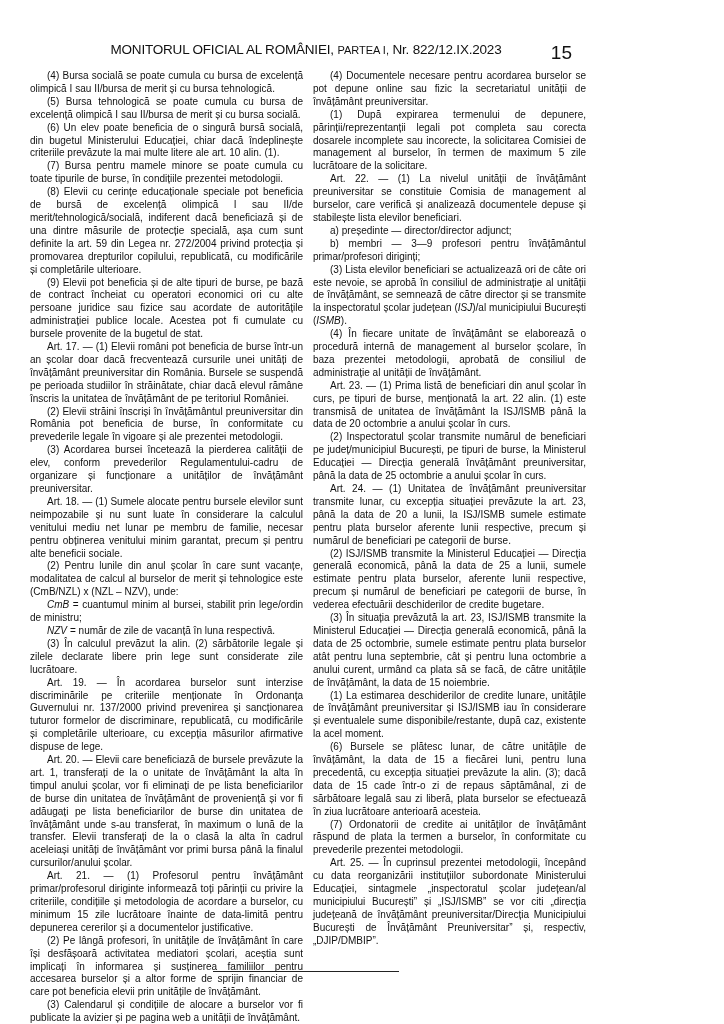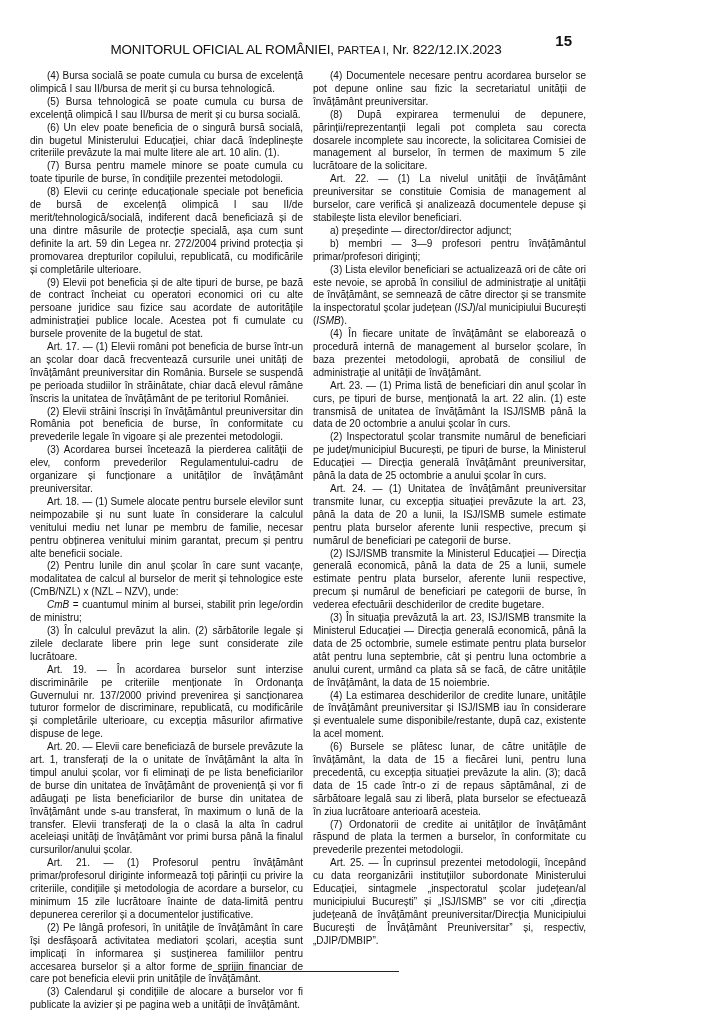--- a/index.html
+++ b/index.html
@@ -19,23 +19,22 @@
     position: absolute;
     top: 42px; left: 60px; right: 60px;
     text-align: center;
     font-size: 13.5px;
     letter-spacing: -0.2px;
     white-space: nowrap;
   }
   .header .part-small { font-size: 11px; letter-spacing: 0; }
   .page-number {
     position: absolute;
-    top: 32px; right: 40px;
-    font-size: 15px;
-    font-weight: bold;
+    top: 42px; right: 40px;
+    font-size: 19px;
   }
   .columns {
     position: absolute;
     top: 70px; left: 30px; right: 26px;
     display: flex;
     gap: 10px;
   }
   .column { flex: 1; }
   .column.left  { max-width: 326px; }
   .column.right { max-width: 332px; }
@@ -77,41 +76,42 @@
         <p class="para"><span>(6) Un elev poate beneficia de o singură bursă socială, din bugetul Ministerului Educației, chiar dacă îndeplinește criteriile prevăzute la mai multe litere ale art. 10 alin. (1).</span></p>
         <p class="para"><span>(7) Bursa pentru mamele minore se poate cumula cu toate tipurile de burse, în condițiile prezentei metodologii.</span></p>
         <p class="para"><span>(8) Elevii cu cerințe educaționale speciale pot beneficia de bursă de excelență olimpică I sau II/de merit/tehnologică/socială, indiferent dacă beneficiază și de una dintre măsurile de protecție specială, așa cum sunt definite la art. 59 din Legea nr. 272/2004 privind protecția și promovarea drepturilor copilului, republicată, cu modificările și completările ulterioare.</span></p>
         <p class="para"><span>(9) Elevii pot beneficia și de alte tipuri de burse, pe bază de contract încheiat cu operatori economici ori cu alte persoane juridice sau fizice sau acordate de autoritățile administrației publice locale. Acestea pot fi cumulate cu bursele provenite de la bugetul de stat.</span></p>
         <p class="para"><span>Art. 17. — (1) Elevii români pot beneficia de burse într-un an școlar doar dacă frecventează cursurile unei unități de învățământ preuniversitar din România. Bursele se suspendă pe perioada studiilor în străinătate, chiar dacă elevul rămâne înscris la unitatea de învățământ de pe teritoriul României.</span></p>
         <p class="para"><span>(2) Elevii străini înscriși în învățământul preuniversitar din România pot beneficia de burse, în conformitate cu prevederile legale în vigoare și ale prezentei metodologii.</span></p>
         <p class="para"><span>(3) Acordarea bursei încetează la pierderea calității de elev, conform prevederilor Regulamentului-cadru de organizare și funcționare a unităților de învățământ preuniversitar.</span></p>
         <p class="para"><span>Art. 18. — (1) Sumele alocate pentru bursele elevilor sunt neimpozabile și nu sunt luate în considerare la calculul venitului mediu net lunar pe membru de familie, necesar pentru obținerea venitului minim garantat, precum și pentru alte beneficii sociale.</span></p>
         <p class="para"><span>(2) Pentru lunile din anul școlar în care sunt vacanțe, modalitatea de calcul al burselor de merit și tehnologice este (CmB/NZL) x (NZL – NZV), unde:</span></p>
         <p class="para"><span class="it">CmB</span><span> = cuantumul minim al bursei, stabilit prin lege/ordin de ministru;</span></p>
+        <p class="para"><span class="it">NZV</span><span> = număr de zile de vacanță în luna respectivă.</span></p>
         <p class="para"><span>(3) În calculul prevăzut la alin. (2) sărbătorile legale și zilele declarate libere prin lege sunt considerate zile lucrătoare.</span></p>
         <p class="para"><span>Art. 19. — În acordarea burselor sunt interzise discriminările pe criteriile menționate în Ordonanța Guvernului nr. 137/2000 privind prevenirea și sancționarea tuturor formelor de discriminare, republicată, cu modificările și completările ulterioare, cu excepția măsurilor afirmative dispuse de lege.</span></p>
         <p class="para"><span>Art. 20. — Elevii care beneficiază de bursele prevăzute la art. 1, transferați de la o unitate de învățământ la alta în timpul anului școlar, vor fi eliminați de pe lista beneficiarilor de burse din unitatea de învățământ de proveniență și vor fi adăugați pe lista beneficiarilor de burse din unitatea de învățământ unde s-au transferat, în maximum o lună de la transfer. Elevii transferați de la o clasă la alta în cadrul aceleiași unități de învățământ vor primi bursa până la finalul cursurilor/anului școlar.</span></p>
         <p class="para"><span>Art. 21. — (1) Profesorul pentru învățământ primar/profesorul diriginte informează toți părinții cu privire la criteriile, condițiile și metodologia de acordare a burselor, cu minimum 15 zile lucrătoare înainte de data-limită pentru depunerea cererilor și a documentelor justificative.</span></p>
         <p class="para"><span>(2) Pe lângă profesori, în unitățile de învățământ în care își desfășoară activitatea mediatori școlari, aceștia sunt implicați în informarea și susținerea familiilor pentru accesarea burselor și a altor forme de sprijin financiar de care pot beneficia elevii prin unitățile de învățământ.</span></p>
         <p class="para"><span>(3) Calendarul și condițiile de alocare a burselor vor fi publicate la avizier și pe pagina web a unității de învățământ.</span></p>
       </div>
     <div class="column right" id="right-col">
         <p class="para"><span>(4) Documentele necesare pentru acordarea burselor se pot depune online sau fizic la secretariatul unității de învățământ preuniversitar.</span></p>
-        <p class="para"><span>(8) După expirarea termenului de depunere, părinții/reprezentanții legali pot completa sau corecta dosarele incomplete sau incorecte, la solicitarea Comisiei de management al burselor, în termen de maximum 5 zile lucrătoare de la solicitare.</span></p>
+        <p class="para"><span>(1) După expirarea termenului de depunere, părinții/reprezentanții legali pot completa sau corecta dosarele incomplete sau incorecte, la solicitarea Comisiei de management al burselor, în termen de maximum 5 zile lucrătoare de la solicitare.</span></p>
         <p class="para"><span>Art. 22. — (1) La nivelul unității de învățământ preuniversitar se constituie Comisia de management al burselor, care verifică și analizează documentele depuse și stabilește lista elevilor beneficiari.</span></p>
         <p class="para"><span>a) președinte — director/director adjunct;</span></p>
         <p class="para"><span>b) membri — 3—9 profesori pentru învățământul primar/profesori diriginți;</span></p>
         <p class="para"><span>(3) Lista elevilor beneficiari se actualizează ori de câte ori este nevoie, se aprobă în consiliul de administrație al unității de învățământ, se semnează de către director și se transmite la inspectoratul școlar județean (</span><span class="it">ISJ</span><span>)/al municipiului București (</span><span class="it">ISMB</span><span>).</span></p>
         <p class="para"><span>(4) În fiecare unitate de învățământ se elaborează o procedură internă de management al burselor școlare, în baza prezentei metodologii, aprobată de consiliul de administrație al unității de învățământ.</span></p>
         <p class="para"><span>Art. 23. — (1) Prima listă de beneficiari din anul școlar în curs, pe tipuri de burse, menționată la art. 22 alin. (1) este transmisă de unitatea de învățământ la ISJ/ISMB până la data de 20 octombrie a anului școlar în curs.</span></p>
         <p class="para"><span>(2) Inspectoratul școlar transmite numărul de beneficiari pe județ/municipiul București, pe tipuri de burse, la Ministerul Educației — Direcția generală învățământ preuniversitar, până la data de 25 octombrie a anului școlar în curs.</span></p>
         <p class="para"><span>Art. 24. — (1) Unitatea de învățământ preuniversitar transmite lunar, cu excepția situației prevăzute la art. 23, până la data de 20 a lunii, la ISJ/ISMB sumele estimate pentru plata burselor aferente lunii respective, precum și numărul de beneficiari pe categorii de burse.</span></p>
         <p class="para"><span>(2) ISJ/ISMB transmite la Ministerul Educației — Direcția generală economică, până la data de 25 a lunii, sumele estimate pentru plata burselor, aferente lunii respective, precum și numărul de beneficiari pe categorii de burse, în vederea efectuării deschiderilor de credite bugetare.</span></p>
         <p class="para"><span>(3) În situația prevăzută la art. 23, ISJ/ISMB transmite la Ministerul Educației — Direcția generală economică, până la data de 25 octombrie, sumele estimate pentru plata burselor atât pentru luna septembrie, cât și pentru luna octombrie a anului curent, urmând ca plata să se facă, de către unitățile de învățământ, la data de 15 noiembrie.</span></p>
-        <p class="para"><span>(4) La estimarea deschiderilor de credite lunare, unitățile de învățământ preuniversitar și ISJ/ISMB iau în considerare și eventualele sume disponibile/restante, după caz, existente la acel moment.</span></p>
+        <p class="para"><span>(1) La estimarea deschiderilor de credite lunare, unitățile de învățământ preuniversitar și ISJ/ISMB iau în considerare și eventualele sume disponibile/restante, după caz, existente la acel moment.</span></p>
         <p class="para"><span>(6) Bursele se plătesc lunar, de către unitățile de învățământ, la data de 15 a fiecărei luni, pentru luna precedentă, cu excepția situației prevăzute la alin. (3); dacă data de 15 cade într-o zi de repaus săptămânal, zi de sărbătoare legală sau zi liberă, plata burselor se efectuează în ziua lucrătoare anterioară acesteia.</span></p>
         <p class="para"><span>(7) Ordonatorii de credite ai unităților de învățământ răspund de plata la termen a burselor, în conformitate cu prevederile prezentei metodologii.</span></p>
         <p class="para"><span>Art. 25. — În cuprinsul prezentei metodologii, începând cu data reorganizării instituțiilor subordonate Ministerului Educației, sintagmele „inspectoratul școlar județean/al municipiului București” și „ISJ/ISMB” se vor citi „direcția județeană de învățământ preuniversitar/Direcția Municipiului București de Învățământ Preuniversitar” și, respectiv, „DJIP/DMBIP”.</span></p>
       </div>
   </div>
 
   <div class="footer-divider"></div>
 
 </div>
 

